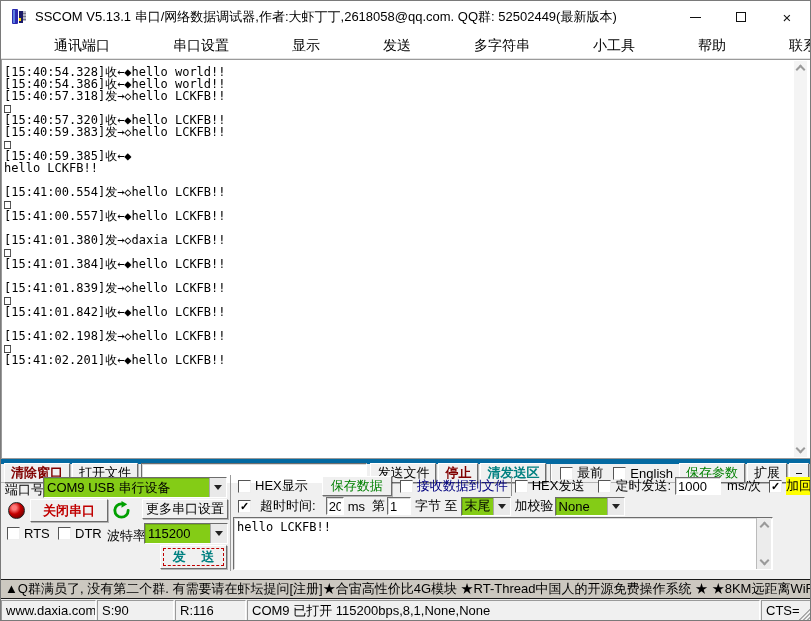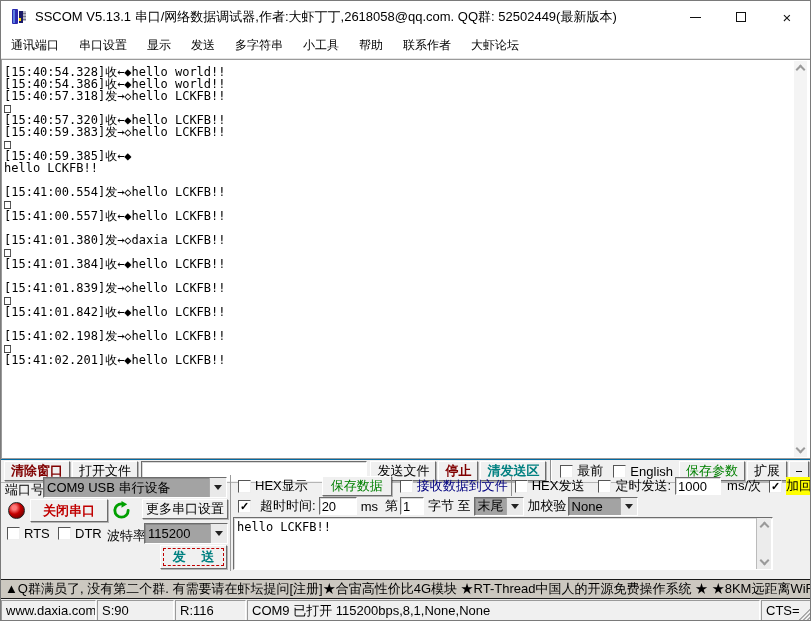--- a/index.html
+++ b/index.html
@@ -11,45 +11,45 @@
   .titlebar { position:absolute; left:0; top:0; width:100%; height:32px; background:#ffffff; display:flex; align-items:center; }
   .app-icon { width:20px; height:20px; margin:0 6px 0 8px; flex:0 0 auto; }
   .title-text { font-size:13px; white-space:nowrap; }
   .win-controls { margin-left:auto; display:flex; height:100%; }
   .win-btn { width:46px; height:100%; display:flex; align-items:center; justify-content:center; font-size:15px; color:#111; }
   .min-glyph { width:11px; height:1px; background:#111; }
   .max-glyph { width:10px; height:10px; border:1px solid #111; }
 
   
   .menubar { position:absolute; left:0; top:32px; width:100%; height:26px; background:#ffffff; display:flex; align-items:center; border-bottom:1px solid #e3e3e3; }
-  .menu-item { font-size:12px; padding:4px 10px; white-space:nowrap; }
+  .menu-item { font-size:14px; padding:4px 10px; white-space:nowrap;margin-left:43px; }
 
   
   .terminal { position:absolute; left:0; top:58px; width:811px; height:400px; background:#ffffff; border:1px solid #9a9a9a; overflow:hidden; font-family:"DejaVu Sans Mono", monospace; font-size:12px; line-height:12px; padding:6px 0 0 2px; }
   .tline { height:12px; white-space:pre; }
   .term-scroll { position:absolute; right:4px; top:1px; width:13px; height:396px; background:#f4f4f4; }
   .chev { position:absolute; left:3px; width:7px; height:7px; border:solid #9a9a9a; border-width:2px 2px 0 0; }
   .chev.up { top:5px; transform:rotate(-45deg); }
   .chev.down { bottom:5px; transform:rotate(135deg); }
 
   
   .btn { background:#f0f0f0; border:1px solid #6d6d6d; border-top-color:#ffffff; border-left-color:#ffffff; box-shadow:1px 1px 0 rgba(0,0,0,.25); display:inline-flex; align-items:center; justify-content:center; white-space:nowrap; font-size:13px; }
   .sunken { background:#ffffff; border:1px solid #6d6d6d; border-bottom-color:#ffffff; border-right-color:#ffffff; box-shadow:inset 1px 1px 0 rgba(0,0,0,.15); }
   .cb { display:inline-flex; align-items:center; white-space:nowrap; }
   .cb-box { width:13px; height:13px; background:#fff; border:1px solid #555; border-bottom-color:#eee; border-right-color:#eee; margin-right:4px; display:inline-flex; align-items:center; justify-content:center; font-size:11px; font-weight:bold; color:#000; flex:0 0 auto; }
   .cb-label { font-size:13px; }
   .hl { background:#ffff00; }
-  .combo { display:inline-flex; align-items:stretch; background:#a3a3a3; border:1px solid #6d6d6d; border-bottom-color:#fff; border-right-color:#fff; box-shadow:inset 1px 1px 0 rgba(0,0,0,.15); }
+  .combo { display:inline-flex; align-items:stretch; background:#84cc16; border:1px solid #6d6d6d; border-bottom-color:#fff; border-right-color:#fff; box-shadow:inset 1px 1px 0 rgba(0,0,0,.15); }
   .combo-text { flex:1; font-size:13px; padding:1px 3px; white-space:nowrap; overflow:hidden; display:flex; align-items:center; }
   .combo-btn { width:17px; background:#e9e9e9; border-left:1px solid #aaa; display:flex; align-items:center; justify-content:center; }
   .tri-down { width:0; height:0; border-left:4px solid transparent; border-right:4px solid transparent; border-top:5px solid #222; }
   .vdiv { width:2px; align-self:stretch; background:#fff; border-left:1px solid #909090; margin:0 3px; }
 
   
-  .toolbar { position:absolute; left:0; top:458px; width:811px; height:24px; border-top:1px solid #0369a1; border-bottom:1px solid #b5b5b5; display:flex; align-items:center; padding:0 2px; }
+  .toolbar { position:absolute; left:0; top:458px; width:811px; height:24px; border-top:5px solid #0369a1; border-bottom:1px solid #b5b5b5; display:flex; align-items:center; padding:0 2px; }
   .toolbar .btn { height:20px; padding:0 6px; margin:0 1px; }
   .maroon { color:#800000; font-weight:bold; }
   .teal { color:#008080; font-weight:bold; }
   .green { color:#008000; }
   .navy { color:#000080; }
   .file-input { height:20px; width:258px; margin:0 2px; font-family:"DejaVu Sans Mono", monospace; font-size:12px; padding:1px 3px; }
   .toolbar .cb { margin:0 5px; }
 
   
   .panel { position:absolute; left:0; top:474px; width:811px; height:96px; }
@@ -246,21 +246,21 @@
             <span class="cb-box">✓</span>
             <span class="cb-label hl">加回车换行</span>
           </span>
 
       </div>
       <div class="optrowB">
         <span class="cb" style="margin-left:6px;">
             <span class="cb-box">✓</span>
           </span>
         <span class="lbl" style="margin-left:5px;">超时时间:</span>
-        <input class="sunken small-input" style="width: 38px; margin-left: 3px;" value="20">
+        <input class="sunken small-input" style="width: 18px; margin-left: 10px;" value="20">
         <span class="lbl" style="margin-left:4px;">ms</span>
         <span class="lbl" style="margin-left:7px;">第</span>
         <input class="sunken small-input" style="width: 24px; margin-left: 2px;" value="1">
         <span class="lbl" style="margin-left:4px;">字节 至</span>
         <div class="combo" style="width:50px; height:19px; margin-left:3px;">
           <span class="combo-text">末尾</span>
           <span class="combo-btn">
               <span class="tri-down"></span>
             </span>
         </div>

